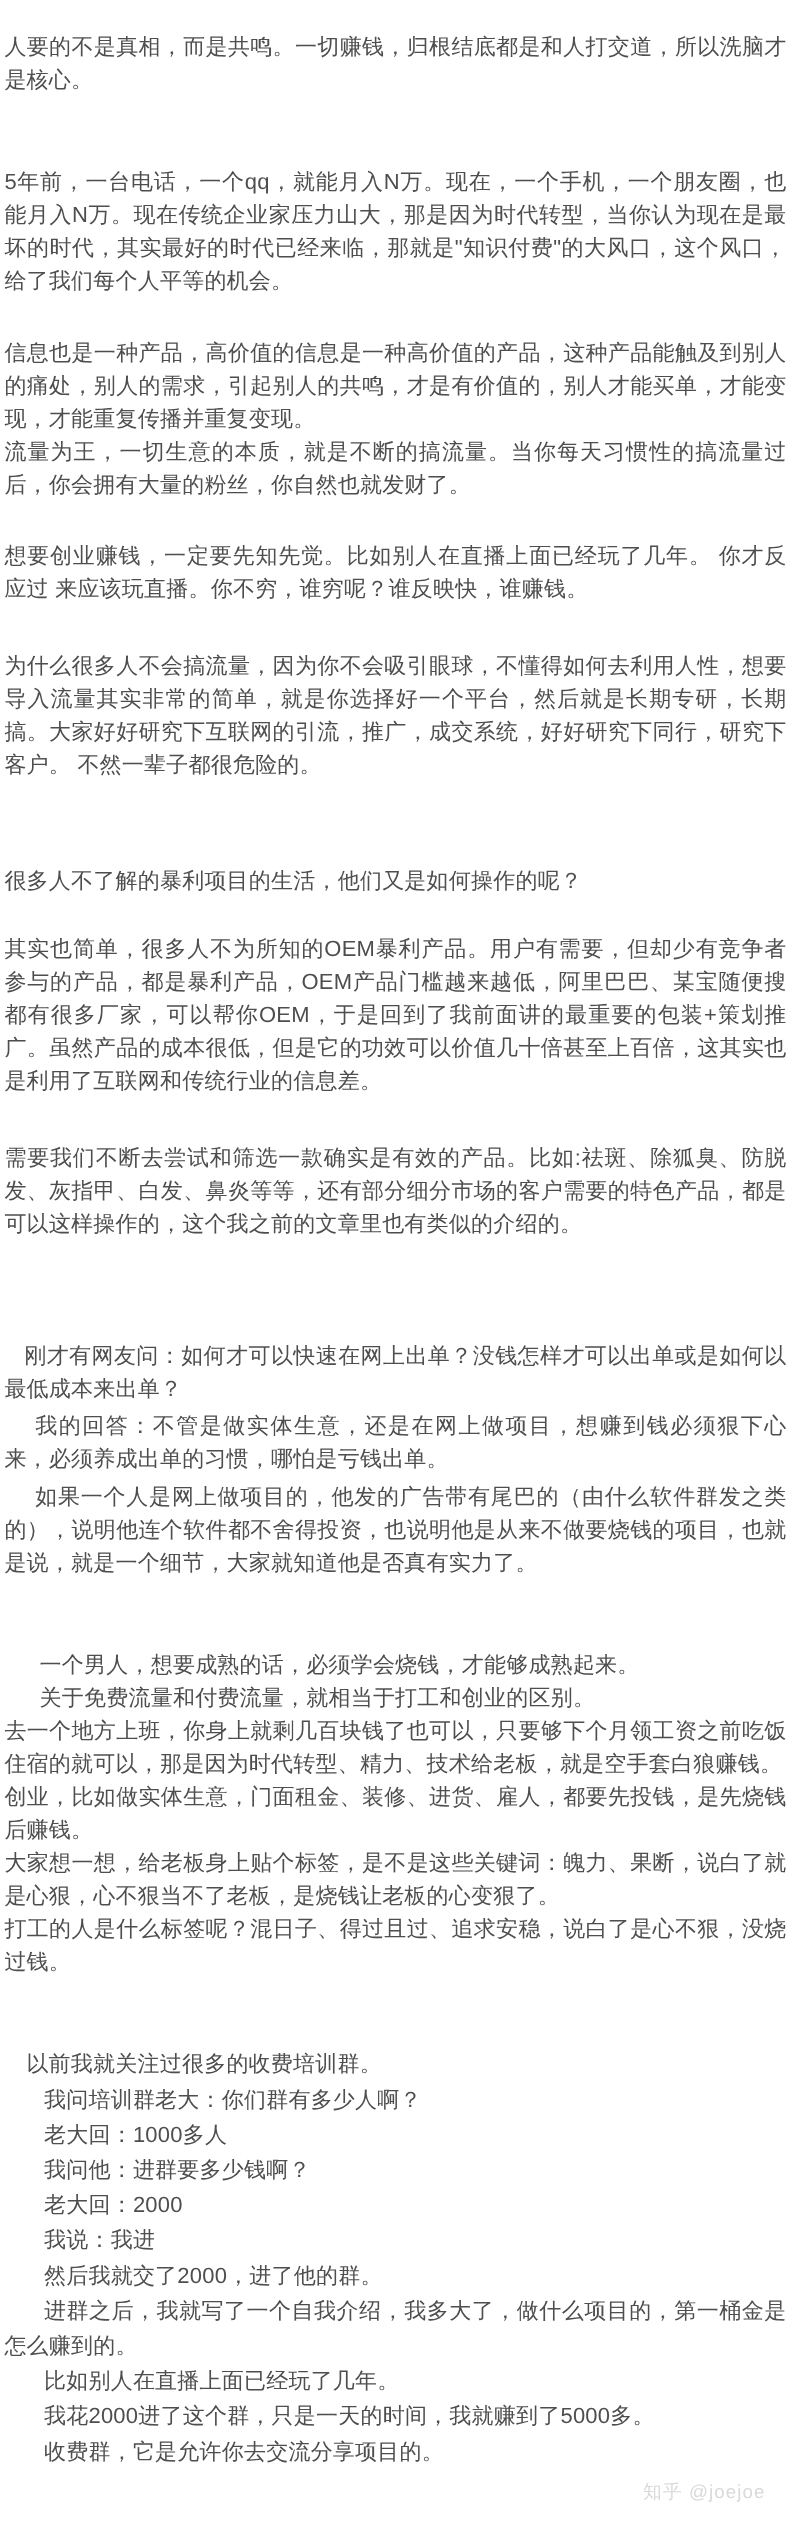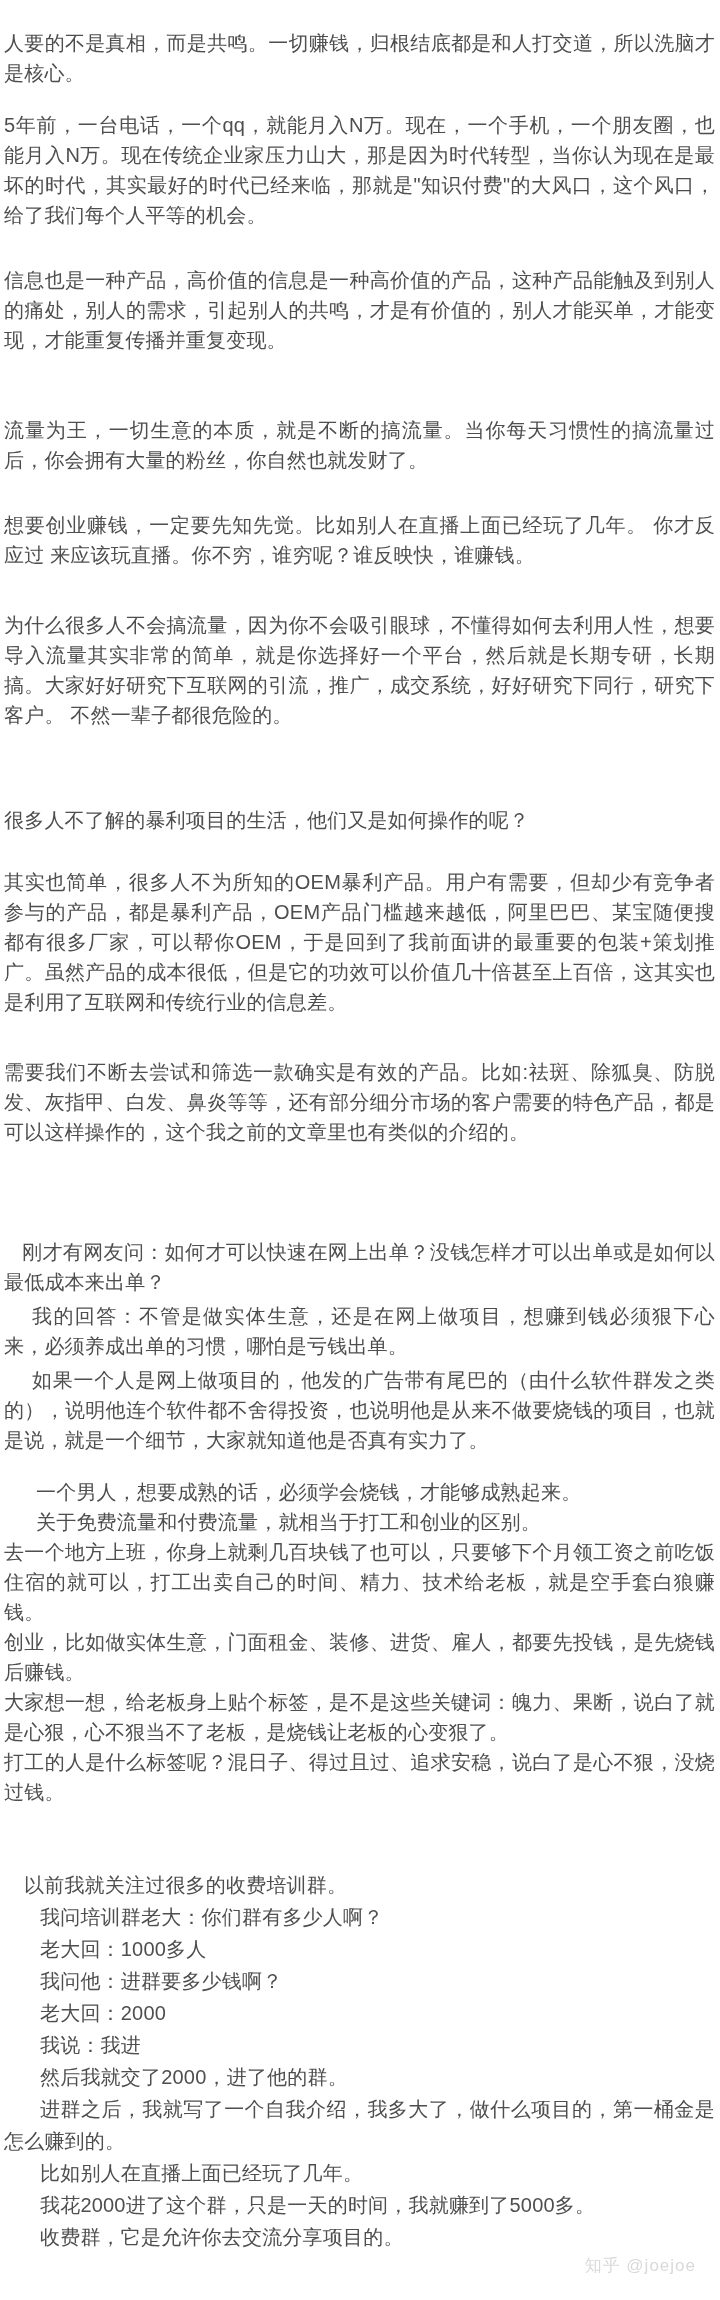--- a/index.html
+++ b/index.html
@@ -29,22 +29,22 @@
     color: #4e4e4e;
     text-align: justify;
   }
   .dlg { line-height: 32px; }
 
   
   .g4  { margin-top: 4px; }
   .g32 { margin-top: 32px; }
   .g35 { margin-top: 35px; }
   .g40 { margin-top: 40px; }
-  .g55 { margin-top: 22px; }
-  .g60 { margin-top: 60px; }
+  .g55 { margin-top: 63px; }
+  .g60 { }
   .g62 { margin-top: 62px; }
   .g75 { margin-top: 75px; }
   .g90 { margin-top: 90px; }
 
   
   .ind18 { text-indent: 18px; }
   .ind20 { text-indent: 20px; }
   .ind28 { text-indent: 28px; }
   .ind32 { text-indent: 32px; }
   .ind36 { text-indent: 36px; }
@@ -70,21 +70,21 @@
   <p class="p g35">想要创业赚钱，一定要先知先觉。比如别人在直播上面已经玩了几年。 你才反应过 来应该玩直播。你不穷，谁穷呢？谁反映快，谁赚钱。</p>
   <p class="p g40">为什么很多人不会搞流量，因为你不会吸引眼球，不懂得如何去利用人性，想要导入流量其实非常的简单，就是你选择好一个平台，然后就是长期专研，长期搞。大家好好研究下互联网的引流，推广，成交系统，好好研究下同行，研究下客户。 不然一辈子都很危险的。</p>
   <p class="p g75">很多人不了解的暴利项目的生活，他们又是如何操作的呢？</p>
   <p class="p g32">其实也简单，很多人不为所知的OEM暴利产品。用户有需要，但却少有竞争者参与的产品，都是暴利产品，OEM产品门槛越来越低，阿里巴巴、某宝随便搜都有很多厂家，可以帮你OEM，于是回到了我前面讲的最重要的包装+策划推广。虽然产品的成本很低，但是它的功效可以价值几十倍甚至上百倍，这其实也是利用了互联网和传统行业的信息差。</p>
   <p class="p g40">需要我们不断去尝试和筛选一款确实是有效的产品。比如:祛斑、除狐臭、防脱发、灰指甲、白发、鼻炎等等，还有部分细分市场的客户需要的特色产品，都是可以这样操作的，这个我之前的文章里也有类似的介绍的。</p>
   <p class="p g90 ind18">刚才有网友问：如何才可以快速在网上出单？没钱怎样才可以出单或是如何以最低成本来出单？</p>
   <p class="p g4 ind28">我的回答：不管是做实体生意，还是在网上做项目，想赚到钱必须狠下心来，必须养成出单的习惯，哪怕是亏钱出单。</p>
   <p class="p g4 ind28">如果一个人是网上做项目的，他发的广告带有尾巴的（由什么软件群发之类的），说明他连个软件都不舍得投资，也说明他是从来不做要烧钱的项目，也就是说，就是一个细节，大家就知道他是否真有实力了。</p>
   <p class="p g55 ind32">一个男人，想要成熟的话，必须学会烧钱，才能够成熟起来。</p>
   <p class="p ind32">关于免费流量和付费流量，就相当于打工和创业的区别。</p>
-  <p class="p">去一个地方上班，你身上就剩几百块钱了也可以，只要够下个月领工资之前吃饭住宿的就可以，打工出卖自己的时间、精力、技术给老板，就是空手套白狼赚钱。</p>
+  <p class="p">去一个地方上班，你身上就剩几百块钱了也可以，只要够下个月领工资之前吃饭住宿的就可以，那是因为时代转型、精力、技术给老板，就是空手套白狼赚钱。</p>
   <p class="p">创业，比如做实体生意，门面租金、装修、进货、雇人，都要先投钱，是先烧钱后赚钱。</p>
   <p class="p">大家想一想，给老板身上贴个标签，是不是这些关键词：魄力、果断，说白了就是心狠，心不狠当不了老板，是烧钱让老板的心变狠了。</p>
   <p class="p">打工的人是什么标签呢？混日子、得过且过、追求安稳，说白了是心不狠，没烧过钱。</p>
   <p class="p dlg g62 ind20">以前我就关注过很多的收费培训群。</p>
   <p class="p dlg ind36">我问培训群老大：你们群有多少人啊？</p>
   <p class="p dlg ind36">老大回：1000多人</p>
   <p class="p dlg ind36">我问他：进群要多少钱啊？</p>
   <p class="p dlg ind36">老大回：2000</p>
   <p class="p dlg ind36">我说：我进</p>
   <p class="p dlg ind36">然后我就交了2000，进了他的群。</p>

